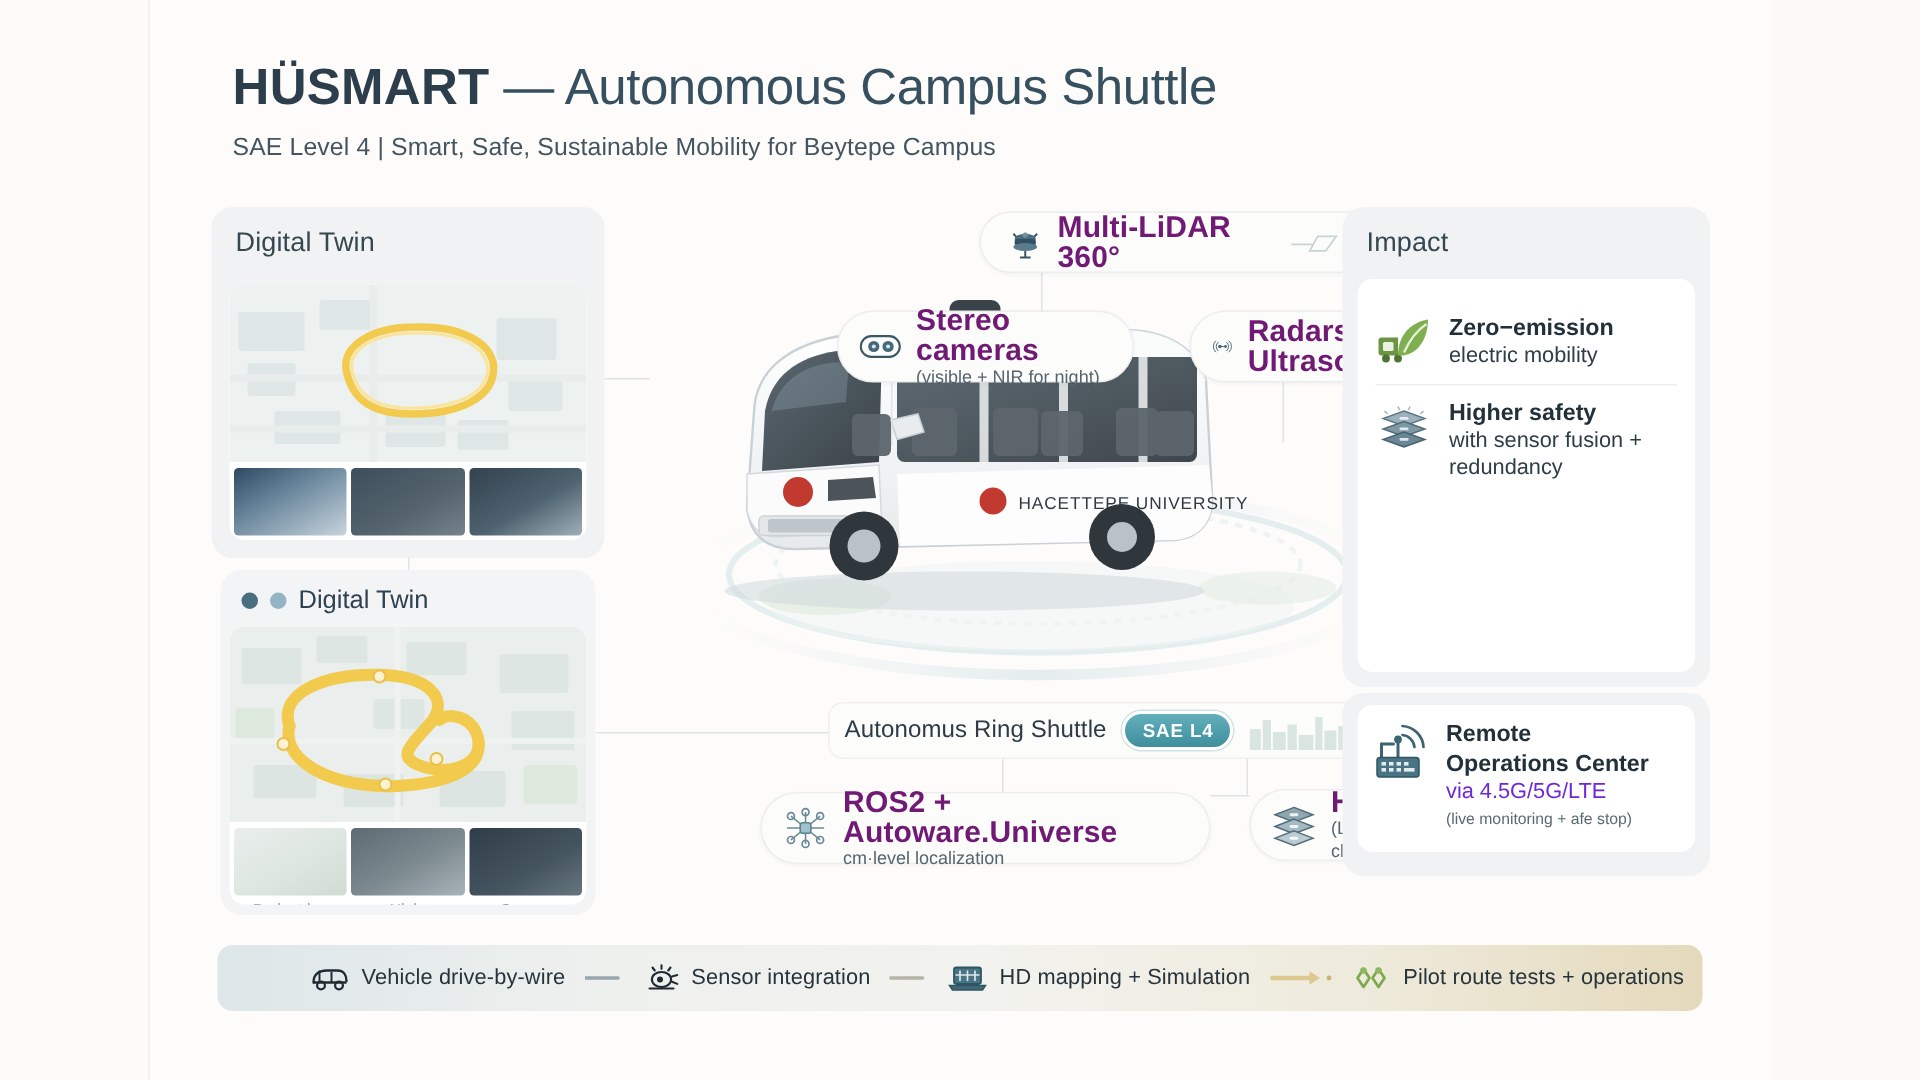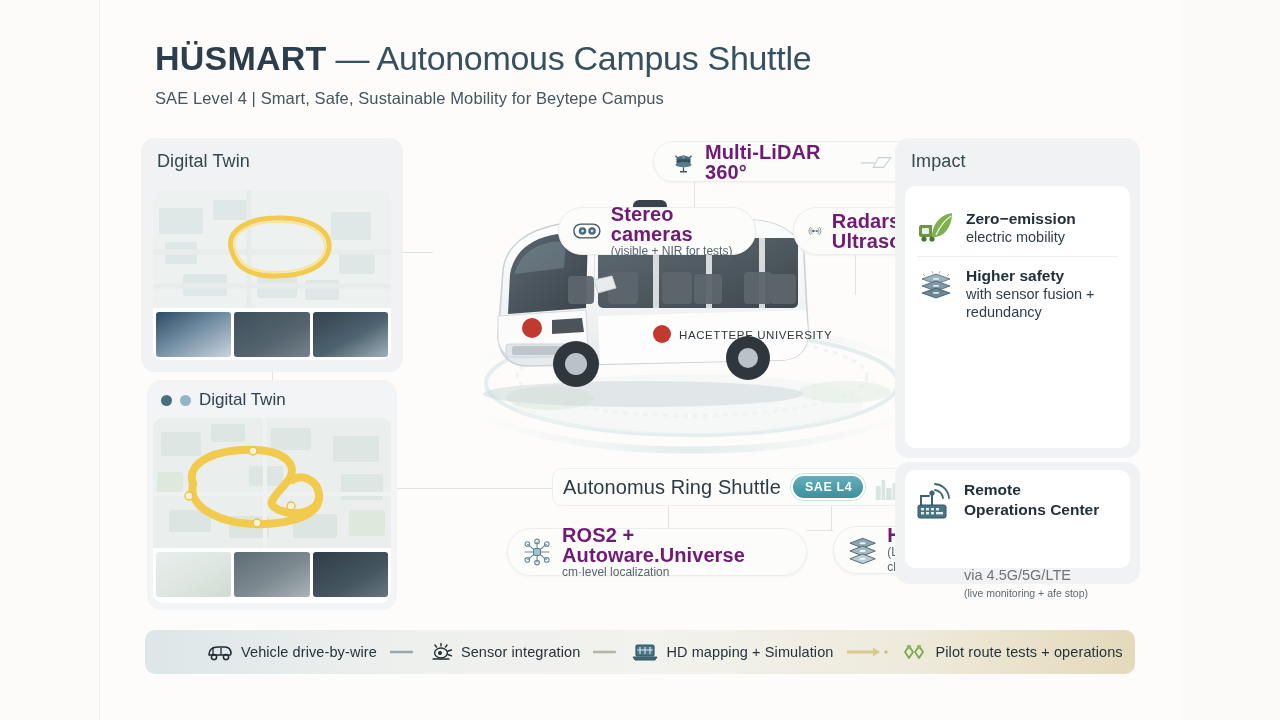--- a/index.html
+++ b/index.html
@@ -64,21 +64,21 @@
   .imp-row { display:flex; gap:11px; padding:9px 0;justify-content:space-between; }
   .imp-row + .imp-row { border-top:1px solid #edeeef; }
   .imp-ico { width:38px; flex:0 0 38px; display:flex; align-items:flex-start; justify-content:center; padding-top:2px;}
   .imp-txt { flex:1; }
   .imp-h { font-size:15.5px; font-weight:bold; color:#22303a; line-height:19px; }
   .imp-s { font-size:14.5px; color:#2f3d46; line-height:18.5px; }
 
   #roc { left:795px; top:462px; width:245px; height:122px; }
   #roc .inner { position:absolute; left:10px; top:8px; width:225px; height:98px; padding:10px 10px 10px 8px; display:flex; gap:9px;}
   .roc-h { font-size:15.5px; font-weight:bold; color:#22303a; line-height:19.5px; }
-  .roc-s { font-size:14.5px; color:#737373; line-height:18px;margin-top:47px; }
+  .roc-s { font-size:14.5px; color:#6d28d9; line-height:18px; }
   .roc-n { font-size:10.5px; color:#5b6a73; line-height:14px; margin-top:2px;}
 
   
   .pill {
     position:absolute; background:#fcfcfb; border:1px solid #eceeee;
     border-radius:24px; display:flex; align-items:center; gap:10px;
     padding:7px 14px; box-shadow:0 1px 3px rgba(40,60,70,.05);
   }
   .pill .ttl { font-size:20px; font-weight:bold; color:#701a75; line-height:20px; letter-spacing:0.1px;}
   .pill .sub { font-size:12px; color:#56646d; line-height:15px; }
@@ -86,21 +86,21 @@
   #p-lidar  { left:553px; top:141px; width:283px; height:41px; padding-left:18px; }
   #p-stereo { left:458px; top:207px; width:198px; height:48px; }
   #p-radar  { left:693px; top:207px; width:172px; height:48px; }
   #p-ros    { left:407px; top:528px; width:300px; height:48px; }
   #p-hdmap  { left:733px; top:526px; width:192px; height:48px; }
 
   
   #ring-wrap { position:absolute; left:452px; top:468px; width:420px; height:38px;
                background:#fcfcfb; border:1px solid #efefee; border-radius:10px;
                display:flex; align-items:center; padding:0 10px; gap:10px; }
-  .ring-lbl { font-size:20px; color:#2c3b45; letter-spacing:0.1px; }
+  .ring-lbl { font-size:16px; color:#2c3b45; letter-spacing:0.1px; }
   .sae-badge {
     background:linear-gradient(180deg,#63b0bb 0%,#3e8e9c 100%);
     color:#fff; font-size:12.5px; font-weight:bold; letter-spacing:0.6px;
     border-radius:13px; padding:4px 11px 4px 12px; border:2px solid #fff;
     box-shadow:0 0 0 1px #cfe2e5;
   }
   .skyline { flex:1; height:26px; opacity:.5; }
 
   
   #timeline { position:absolute; left:45px; top:630px; width:990px; height:44px;
@@ -369,21 +369,21 @@
     <div class="pill" id="p-stereo">
       <svg width="32" height="20" viewBox="0 0 32 20">
         <rect x="1" y="2" width="30" height="16" rx="8" fill="none" stroke="#3c5663" stroke-width="1.6"></rect>
         <circle cx="11" cy="10" r="4.3" fill="#44697a"></circle>
           <circle cx="22" cy="10" r="4.3" fill="#44697a"></circle>
         <circle cx="11" cy="10" r="1.6" fill="#d7e3e7"></circle>
           <circle cx="22" cy="10" r="1.6" fill="#d7e3e7"></circle>
       </svg>
       <div>
         <div class="ttl">Stereo cameras</div>
-        <div class="sub">(visible + NIR for tests)</div>
+        <div class="sub">(visible + NIR for night)</div>
       </div>
     </div>
 
     <div class="pill" id="p-radar">
       <svg width="34" height="22" viewBox="0 0 34 22">
         <g stroke="#3c5663" fill="none" stroke-width="1.4" stroke-linecap="round">
           <path d="M10 4 a9 9 0 0 0 0 14"></path>
             <path d="M6 2 a12 12 0 0 0 0 18"></path>
           <path d="M24 4 a9 9 0 0 1 0 14"></path>
             <path d="M28 2 a12 12 0 0 1 0 18"></path>

